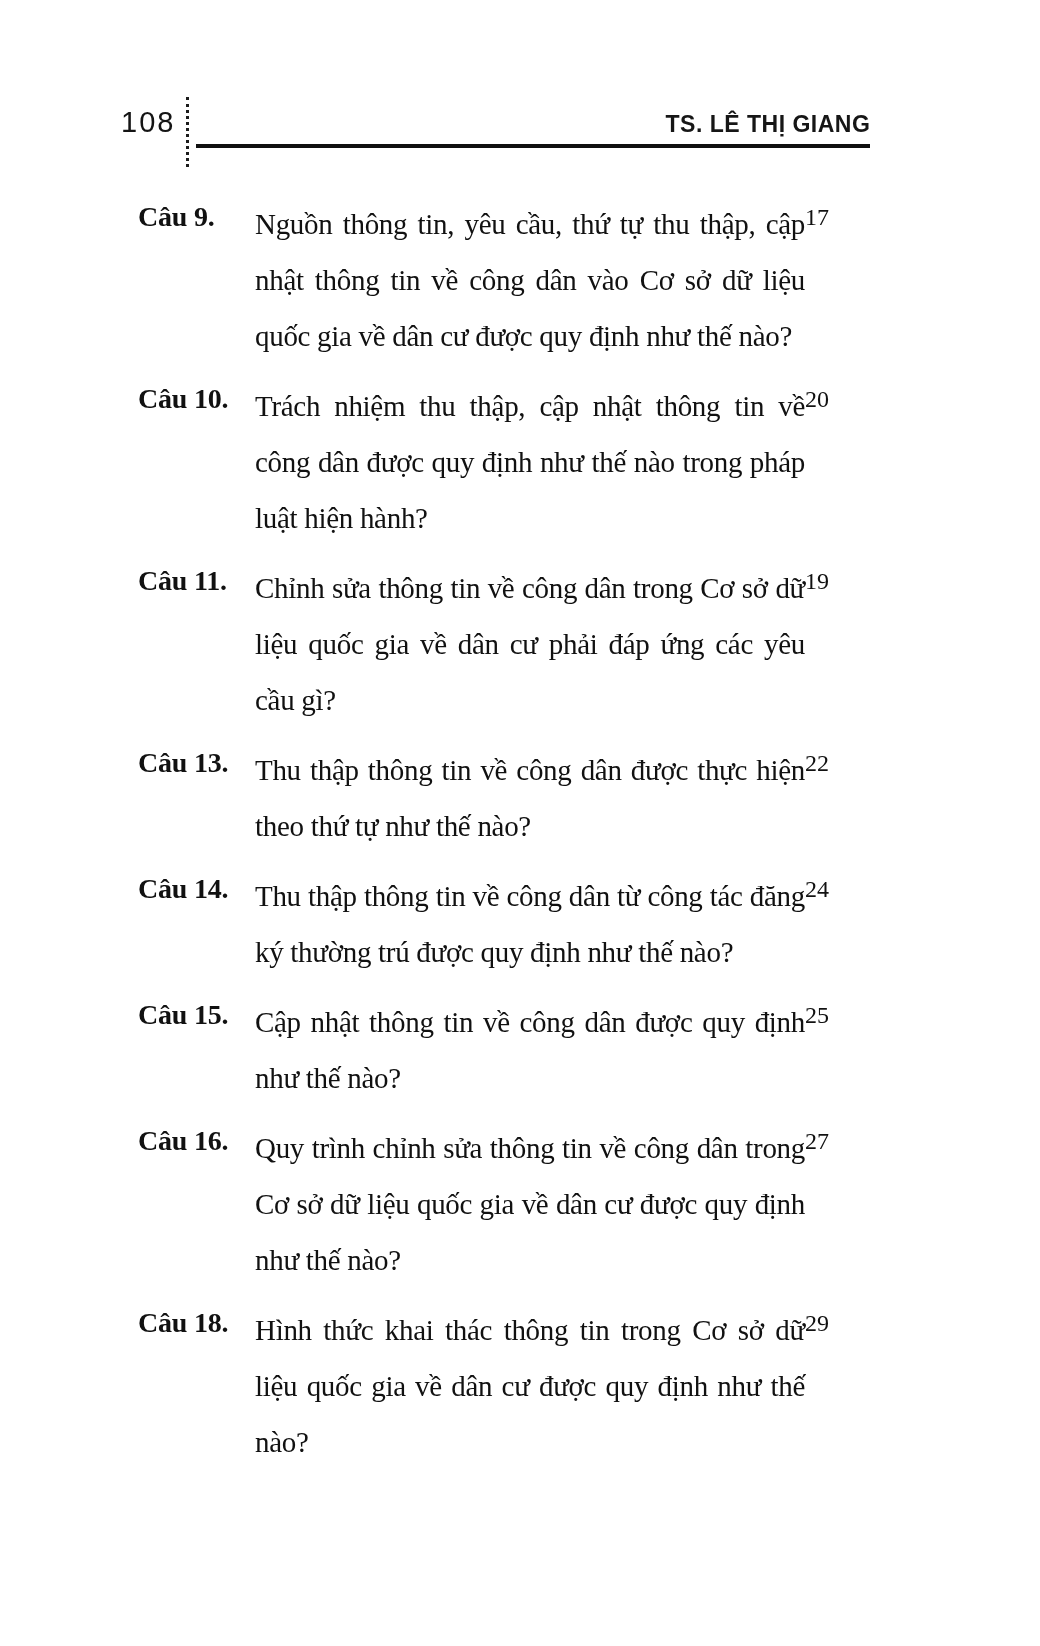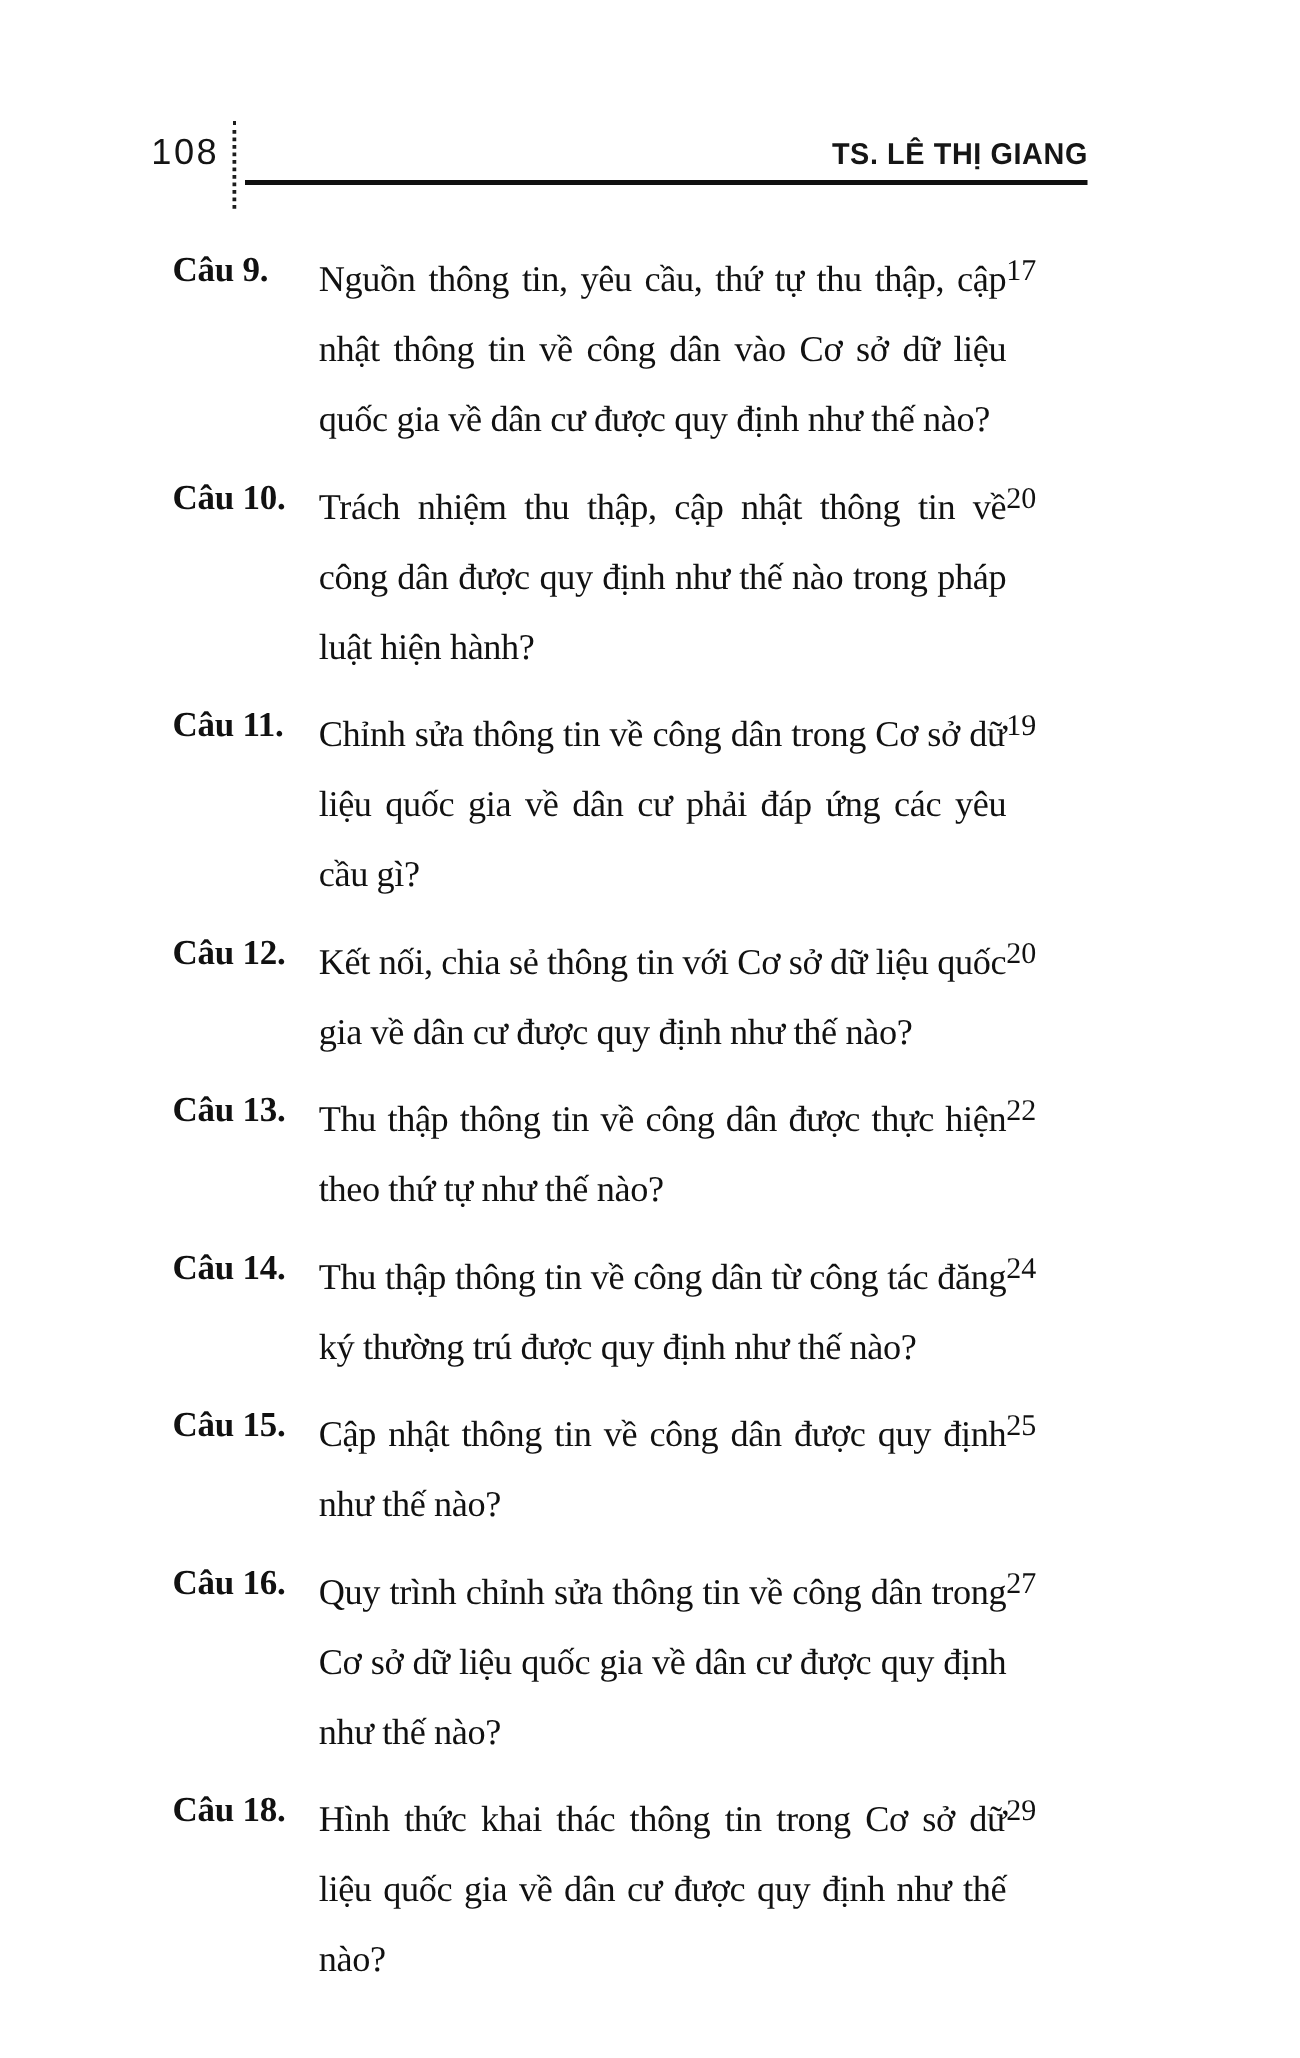--- a/index.html
+++ b/index.html
@@ -117,25 +117,20 @@
       <p class="toc-text">Trách nhiệm thu thập, cập nhật thông tin về công dân được quy định như thế nào trong pháp luật hiện hành?</p>
       <span class="toc-page">20</span>
     </div>
 
     <div class="toc-entry">
       <span class="toc-label">Câu 11.</span>
       <p class="toc-text">Chỉnh sửa thông tin về công dân trong Cơ sở dữ liệu quốc gia về dân cư phải đáp ứng các yêu cầu gì?</p>
       <span class="toc-page">19</span>
     </div>
 
-    <div class="toc-entry">
-      <span class="toc-label">Câu 12.</span>
-      <p class="toc-text">Kết nối, chia sẻ thông tin với Cơ sở dữ liệu quốc gia về dân cư được quy định như thế nào?</p>
-      <span class="toc-page">20</span>
-    </div>
 
     <div class="toc-entry">
       <span class="toc-label">Câu 13.</span>
       <p class="toc-text">Thu thập thông tin về công dân được thực hiện theo thứ tự như thế nào?</p>
       <span class="toc-page">22</span>
     </div>
 
     <div class="toc-entry">
       <span class="toc-label">Câu 14.</span>
       <p class="toc-text">Thu thập thông tin về công dân từ công tác đăng ký thường trú được quy định như thế nào?</p>

